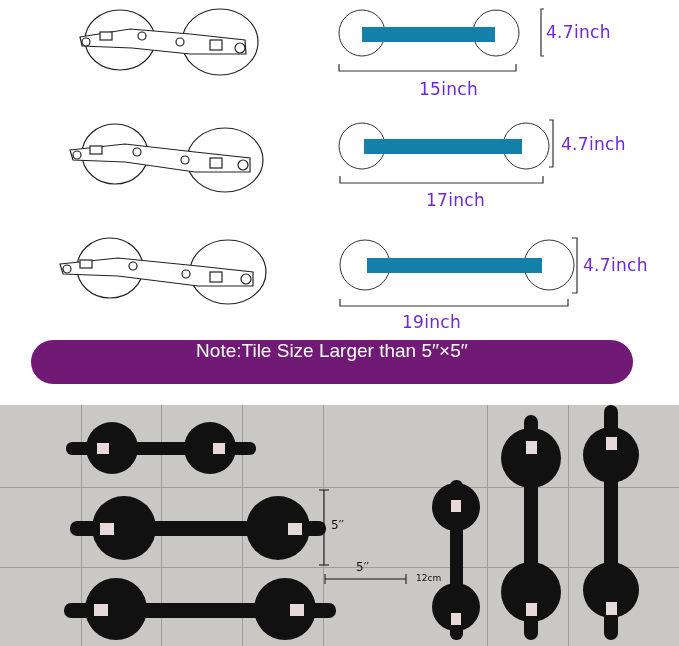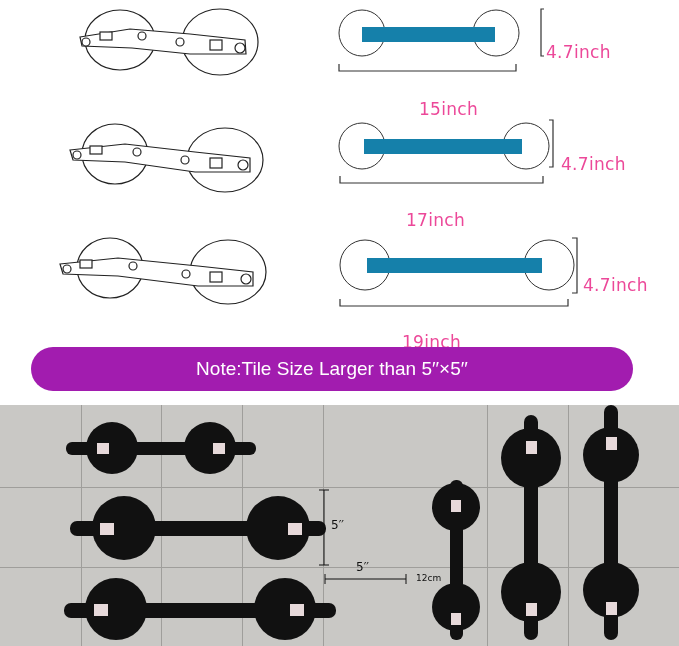--- a/index.html
+++ b/index.html
@@ -1,20 +1,20 @@
 <!DOCTYPE html>
 <html><head>
 <meta charset="utf-8">
 <style>
   html,body{margin:0;padding:0;background:#fff;}
   body{width:679px;height:646px;position:relative;overflow:hidden;font-family:"DejaVu Sans",sans-serif;}
   .abs{position:absolute;}
-  .lbl{position:absolute;color:#ec4899;font-size:17px;letter-spacing:0.3px;white-space:nowrap;margin-top:20px;}
-  .note{position:absolute;left:31px;top:347px;width:602px;height:44px;border-radius:22px;background:#a21caf;color:#fff;
-        font-family:"Liberation Sans",sans-serif;font-size:19px;display:flex;align-items:center;justify-content:center;}
+  .lbl{position:absolute;color:#6d28d9;font-size:17px;letter-spacing:0.3px;white-space:nowrap;}
+  .note{position:absolute;left:31px;top:340px;width:602px;height:44px;border-radius:22px;background:#701a75;color:#fff;
+        font-family:"Liberation Sans",sans-serif;font-size:19px;display:flex;align-items:flex-start;justify-content:center;}
   .photo{position:absolute;left:0;top:405px;width:679px;height:241px;background:#c9c8c5;overflow:hidden;}
   .tile-line-v{position:absolute;top:0;width:1px;height:241px;background:#9f9e9b;}
   .tile-line-h{position:absolute;left:0;height:1px;width:679px;background:#9f9e9b;}
   .small{position:absolute;color:#111;font-size:12px;}
   .smaller{position:absolute;color:#111;font-size:9px;text-align:center;}
 </style>
 </head>
 <body>
 
 <svg class="abs" style="left:70px;top:2px" width="190" height="80" viewBox="0 0 190 80">
@@ -68,21 +68,21 @@
 <span class="lbl" style="left:419px;top:79px">15inch</span>
 
 <svg class="abs" style="left:337px;top:118px" width="220" height="72" viewBox="0 0 220 72">
   <circle cx="25" cy="28" r="23" fill="none" stroke="#333" stroke-width="1"></circle>
   <circle cx="189" cy="28" r="23" fill="none" stroke="#333" stroke-width="1"></circle>
   <rect x="27" y="21" width="158" height="15" fill="#1580aa"></rect>
   <path d="M212 2 L216 2 L216 49 L212 49" fill="none" stroke="#333" stroke-width="1.2"></path>
   <path d="M3 58 L3 65 L206 65 L206 58" fill="none" stroke="#333" stroke-width="1.2"></path>
 </svg>
 <span class="lbl" style="left:561px;top:134px">4.7inch</span>
-<span class="lbl" style="left:406px;top:190px">17inch</span>
+<span class="lbl" style="left:426px;top:190px">17inch</span>
 
 <svg class="abs" style="left:337px;top:237px" width="245" height="72" viewBox="0 0 245 72">
   <circle cx="28" cy="28" r="25" fill="none" stroke="#333" stroke-width="1"></circle>
   <circle cx="212" cy="28" r="25" fill="none" stroke="#333" stroke-width="1"></circle>
   <rect x="30" y="21" width="175" height="15" fill="#1580aa"></rect>
   <path d="M235 1 L240 1 L240 56 L235 56" fill="none" stroke="#333" stroke-width="1.2"></path>
   <path d="M3 62 L3 69 L231 69 L231 62" fill="none" stroke="#333" stroke-width="1.2"></path>
 </svg>
 <span class="lbl" style="left:583px;top:255px">4.7inch</span>
 <span class="lbl" style="left:402px;top:312px">19inch</span>

